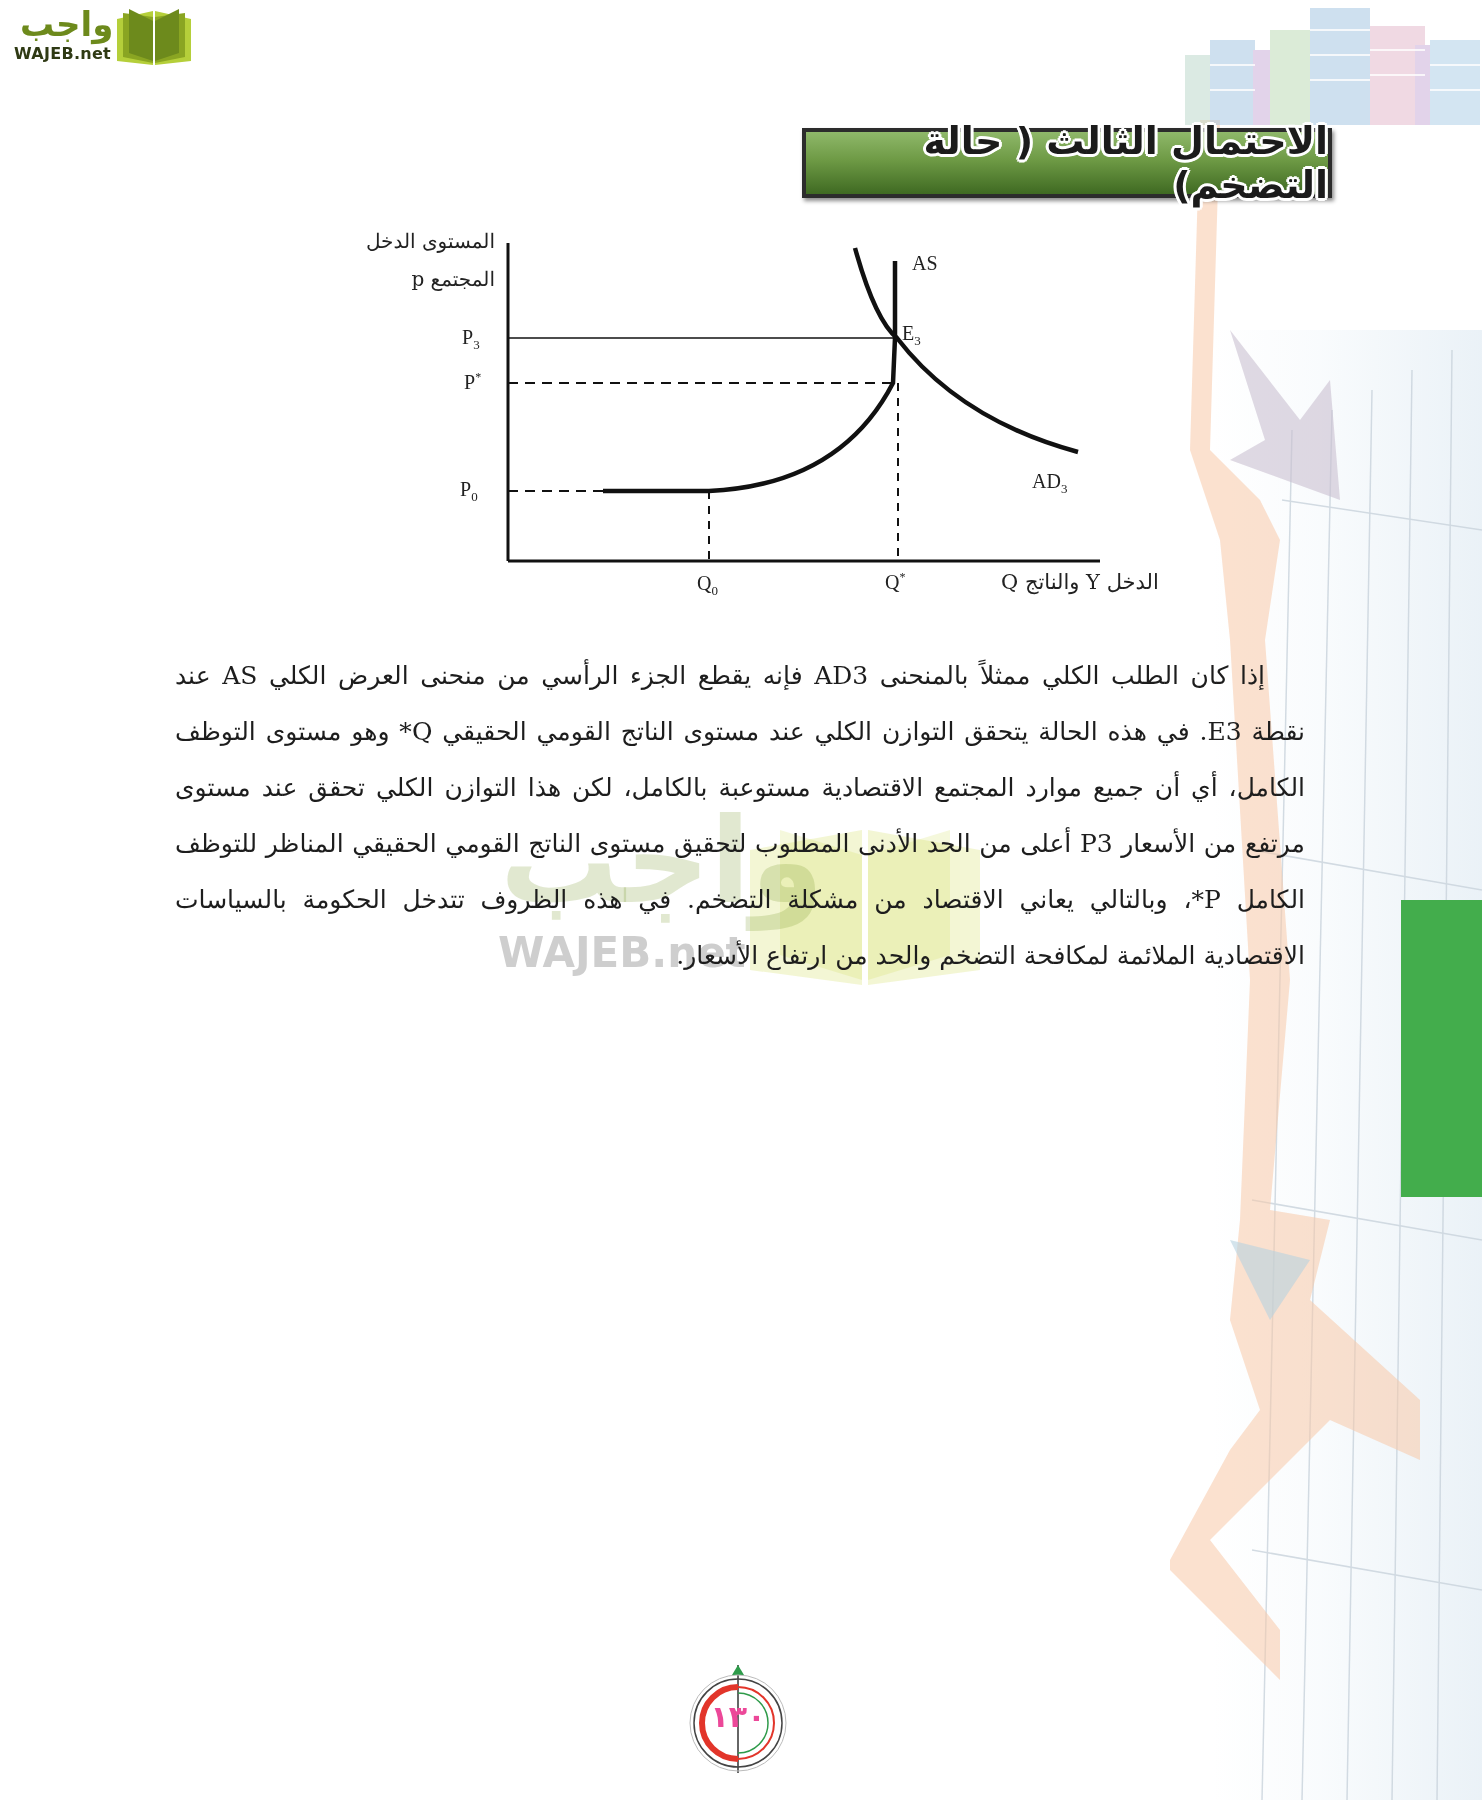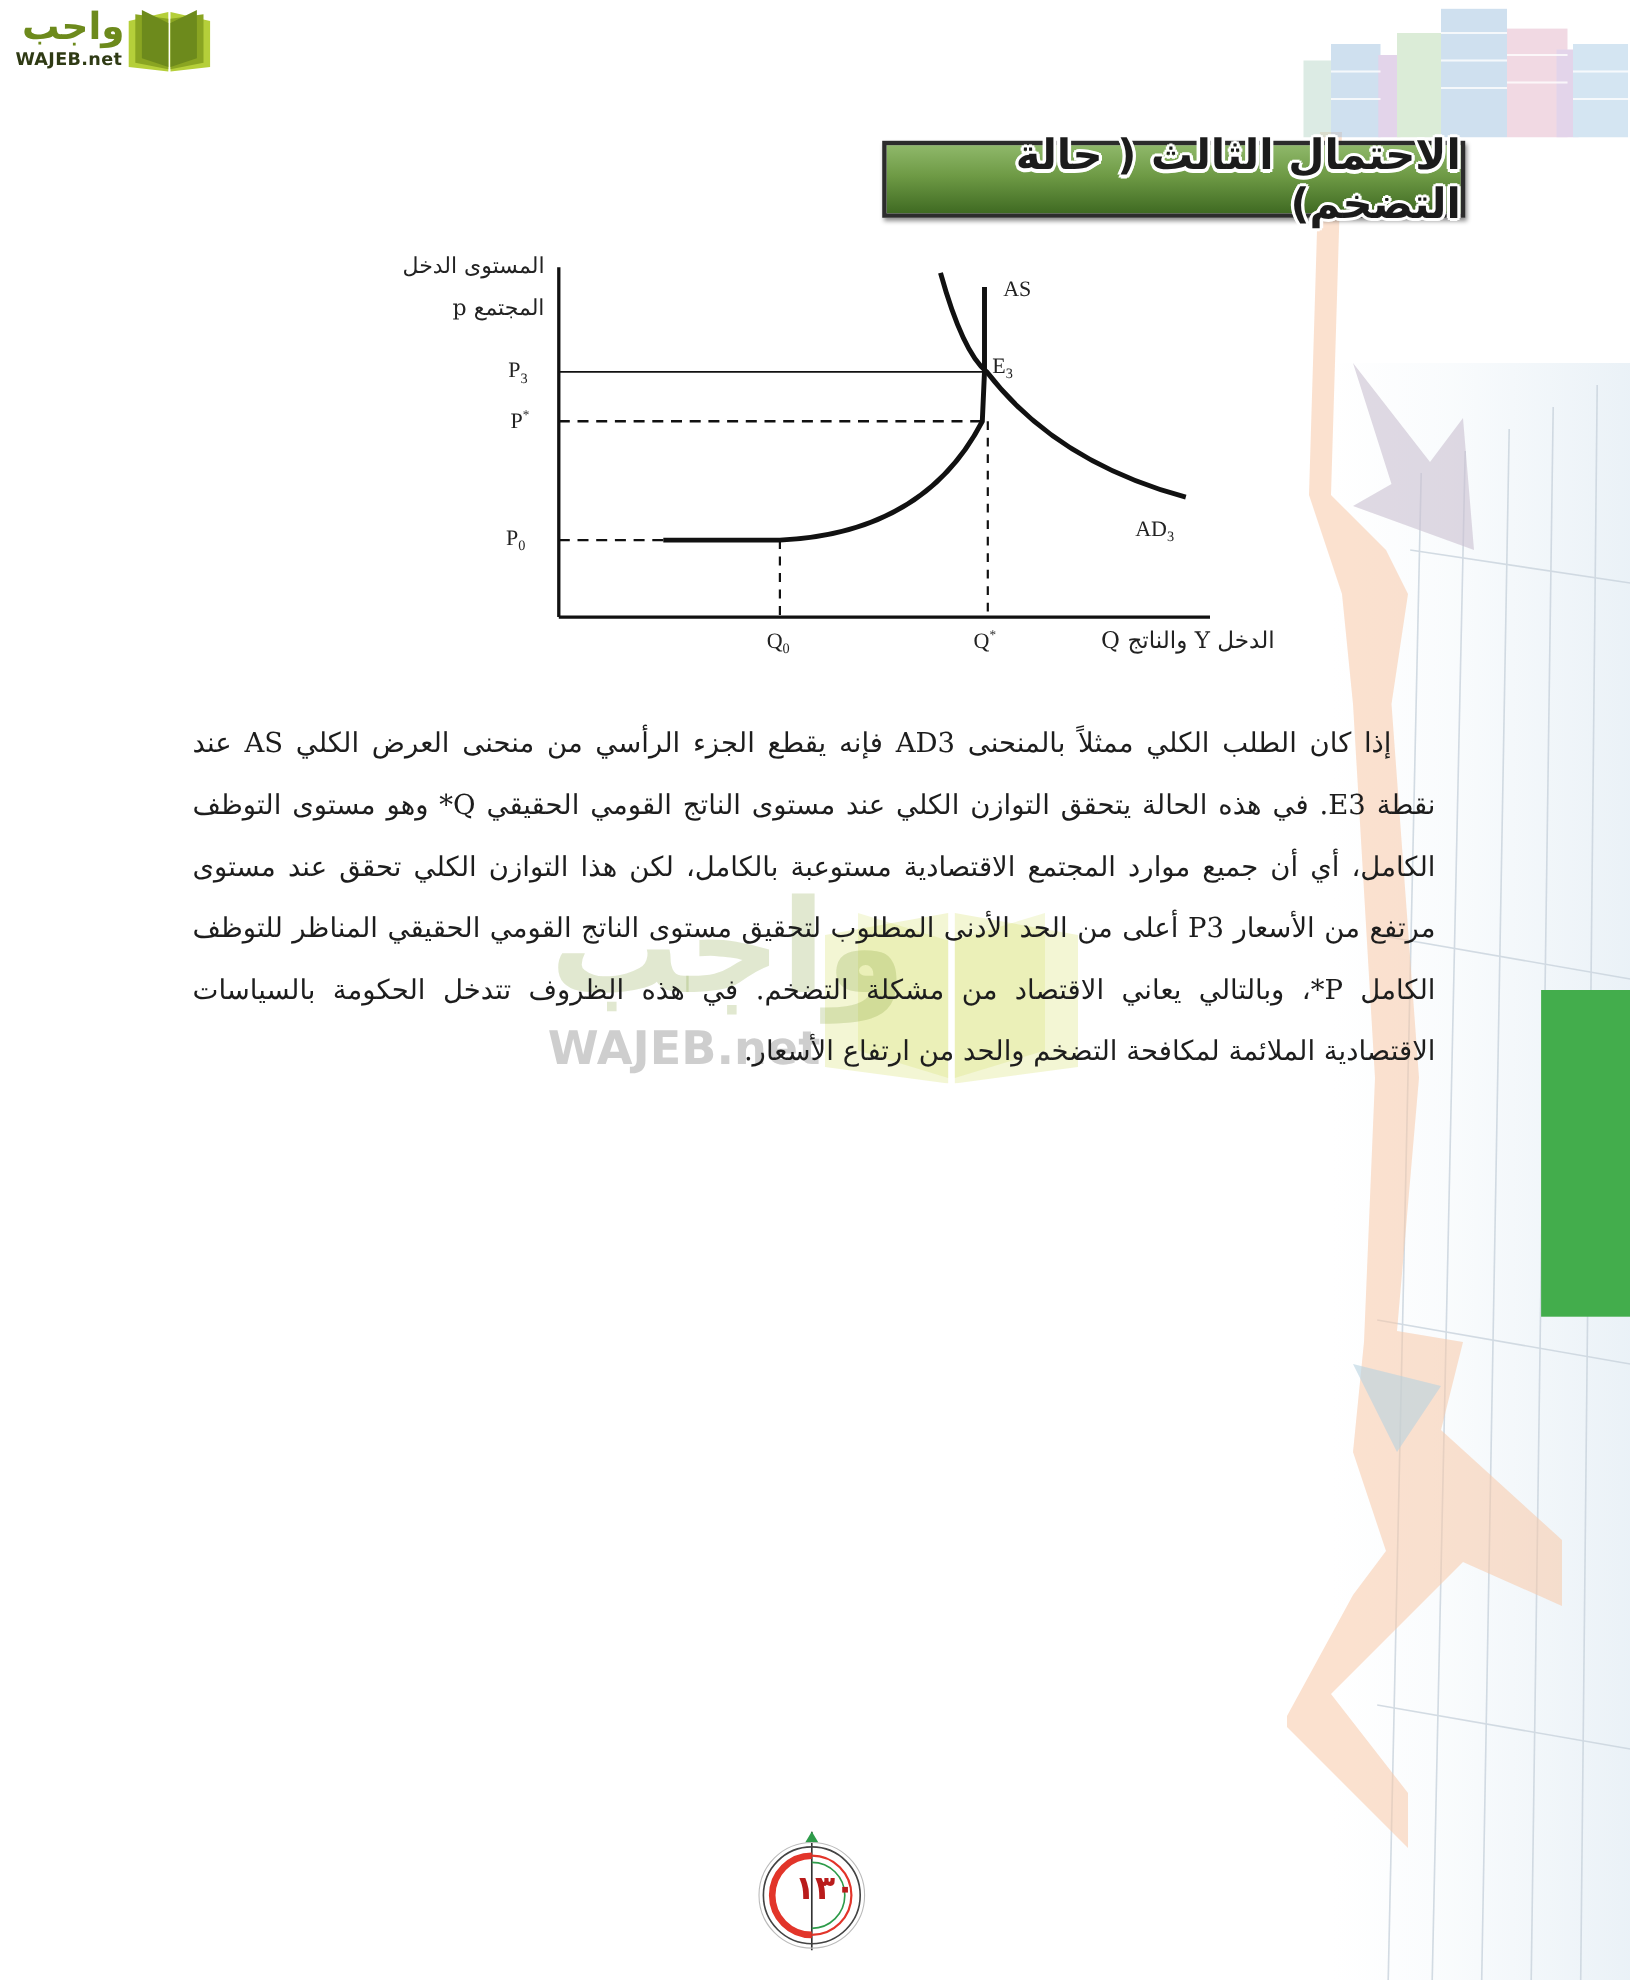--- a/index.html
+++ b/index.html
@@ -38,21 +38,21 @@
   
   .wm { left:490px; top:810px; width:500px; height:175px; pointer-events:none; }
   .wm-ar { position:absolute; left:10px; top:-18px; font-family:"DejaVu Sans", sans-serif; font-weight:bold; font-size:118px; color:rgba(120,150,40,0.22); direction:rtl; }
   .wm-en { position:absolute; left:8px; top:118px; font-family:"DejaVu Sans", sans-serif; font-weight:bold; font-size:42px; color:rgba(80,80,80,0.28); }
 
   
   .side-tab { left:1401px; top:900px; width:81px; height:297px; background:#43ad4c; }
 
   
   .pagenum { left:686px; top:1665px; width:104px; height:110px; }
-  .pagenum-text { position:absolute; left:12px; top:34px; width:104px; text-align:center; font-family:"DejaVu Sans", sans-serif; font-weight:bold; font-size:30px; color:#b91c1c; }
+  .pagenum-text { position:absolute; left:0; top:34px; width:104px; text-align:center; font-family:"DejaVu Sans", sans-serif; font-weight:bold; font-size:30px; color:#ec4899; }
 </style>
 </head>
 <body>
 
 <div class="grid-bg"></div>
 <svg class="grid-lines" viewBox="0 0 260 1470" preserveAspectRatio="none">
   <g stroke="#c9d3dc" stroke-width="1.5" fill="none" opacity="0.8">
     <line x1="70" y1="100" x2="40" y2="1470"></line>
     <line x1="110" y1="80" x2="80" y2="1470"></line>
     <line x1="150" y1="60" x2="125" y2="1470"></line>

